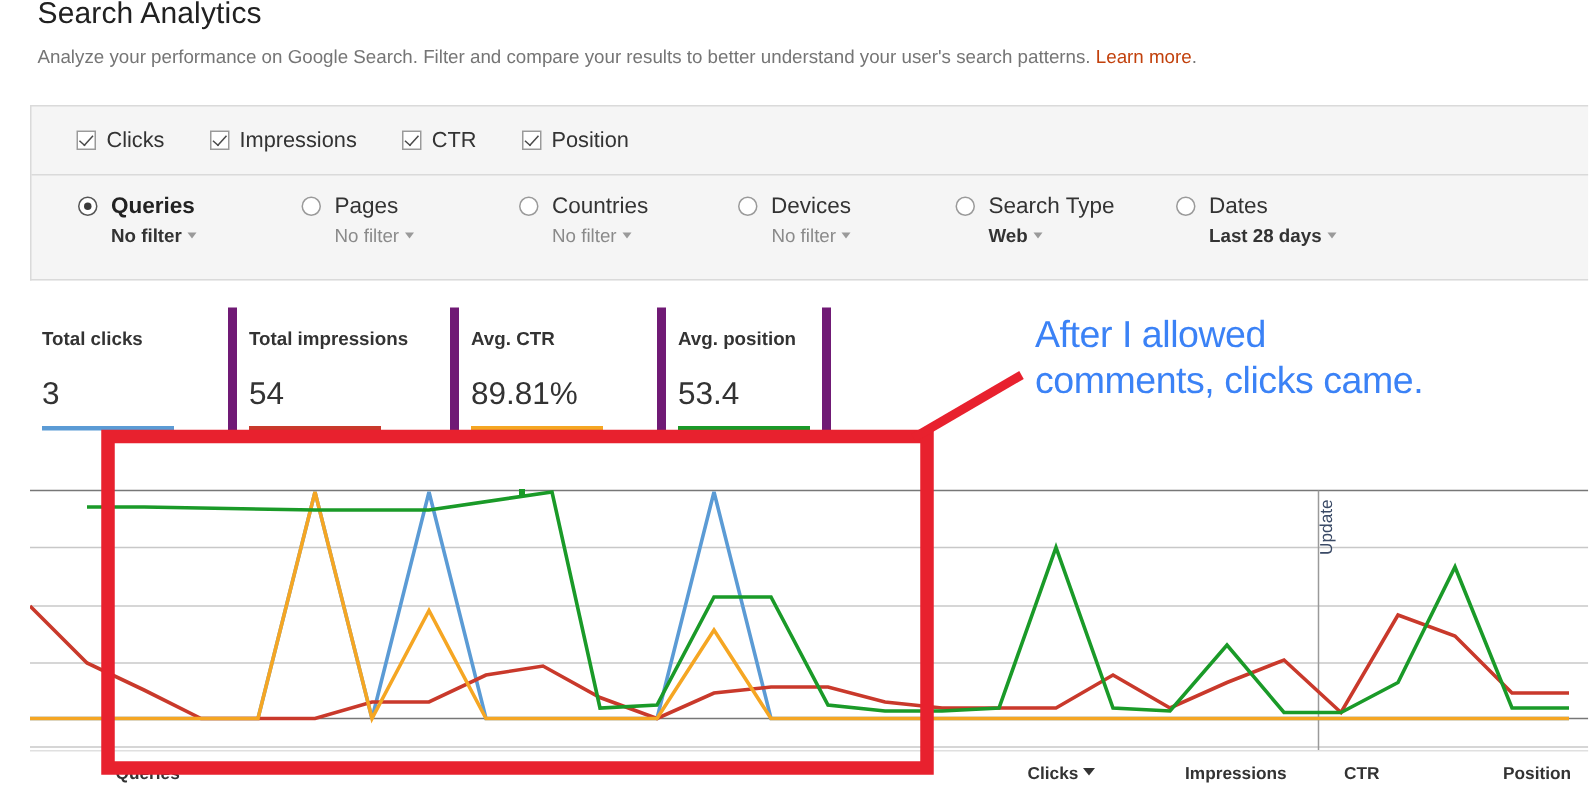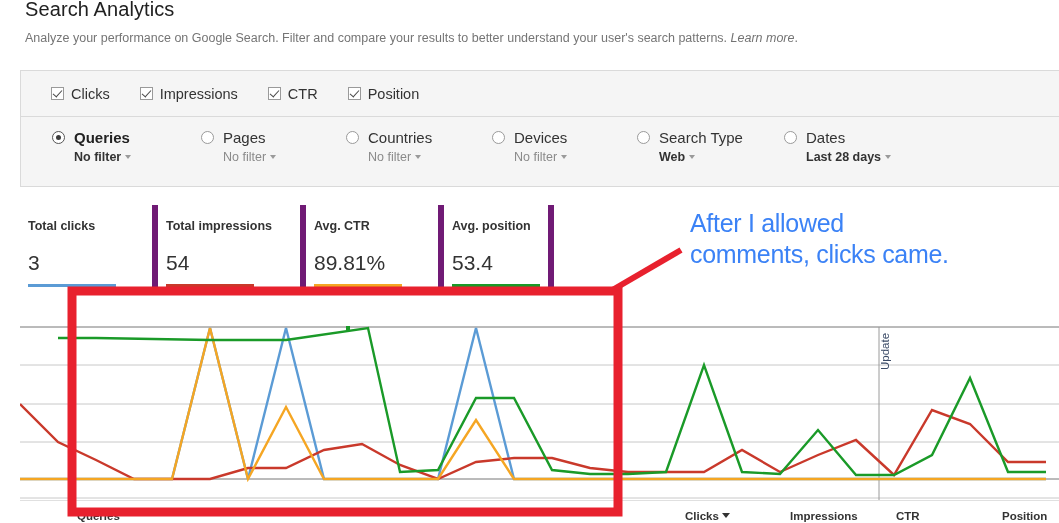--- a/index.html
+++ b/index.html
@@ -28,23 +28,22 @@
     white-space: nowrap;
   }
   .page-subtitle {
     position: absolute;
     left: 25px; top: 31px;
     font-size: 12.5px;
     color: #757575;
     white-space: nowrap;
   }
   .page-subtitle .lm {
-    color: #737373;
+    color: #c2410c;
     text-decoration: none;
-    font-style: italic;
   }
 
   
   .filter-panel {
     position: absolute;
     left: 20px; top: 70px;
     width: 1039px;
     height: 117px;
     background: #f5f5f5;
     border-top: 1px solid #dadada;
@@ -302,21 +301,21 @@
       </div>
 
       <div class="dim" style="left:325px;">
         <div class="dim-head">
           <span class="radio"></span>
           <span class="dim-label">Countries</span>
         </div>
         <div class="dim-filter"><span>No filter</span><span class="caret"></span></div>
       </div>
 
-      <div class="dim" style="left:471px;">
+      <div class="dim" style="left:471px;text-align:right;">
         <div class="dim-head">
           <span class="radio"></span>
           <span class="dim-label">Devices</span>
         </div>
         <div class="dim-filter"><span>No filter</span><span class="caret"></span></div>
       </div>
 
       <div class="dim bold-filter" style="left:616px;">
         <div class="dim-head">
           <span class="radio"></span>

